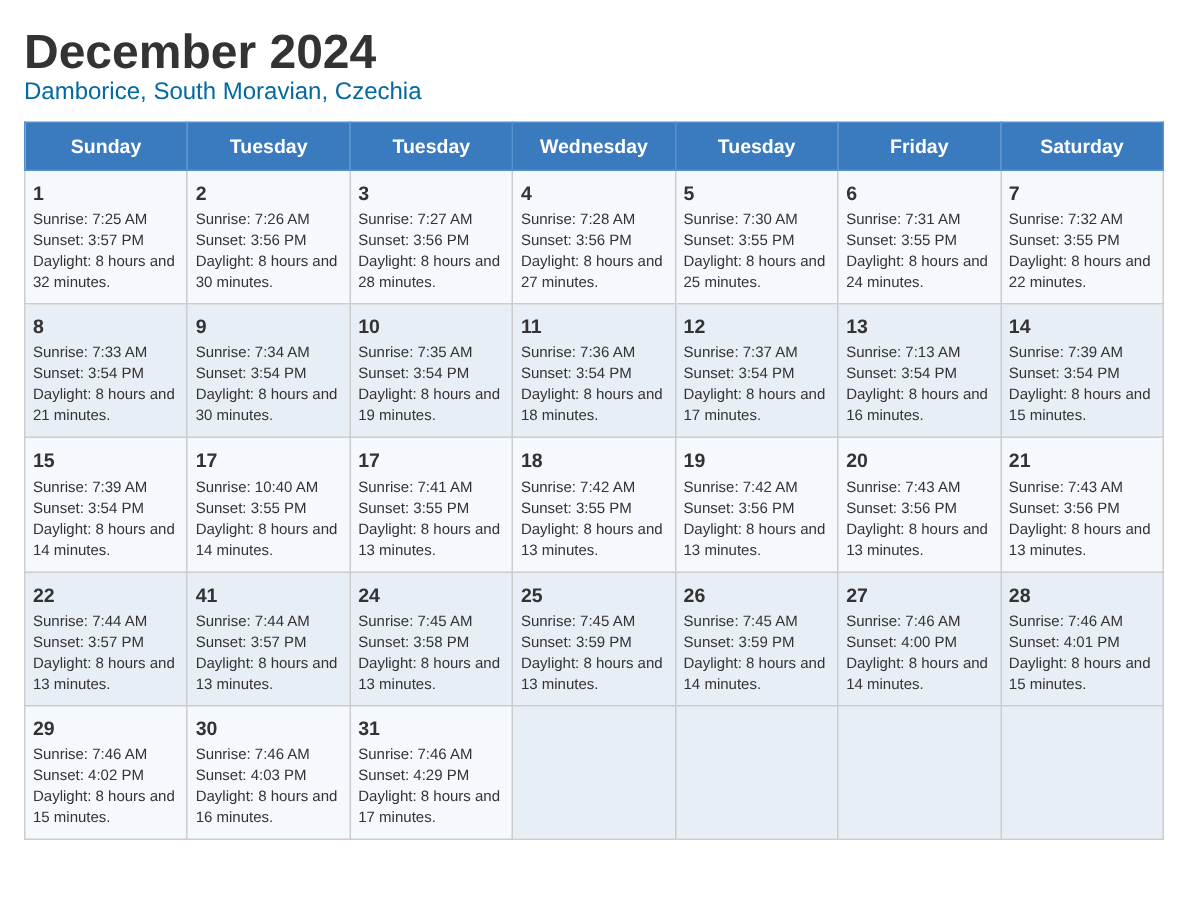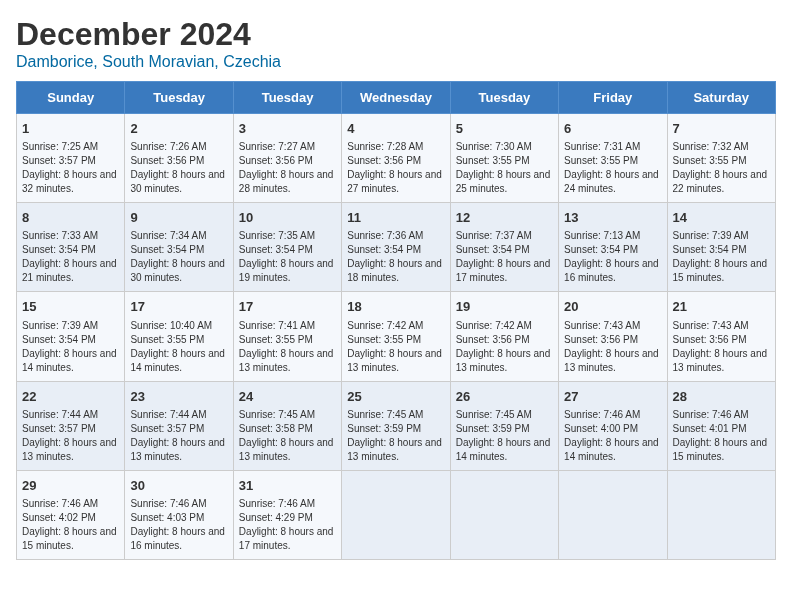--- a/index.html
+++ b/index.html
@@ -205,21 +205,21 @@
           <span class="day-num">21</span>
           <div class="day-info"><span>Sunrise: 7:43 AM</span><br><span>Sunset: 3:56 PM</span><br><span>Daylight: 8 hours and 13 minutes.</span></div>
         </td>
       </tr>
       <tr>
         <td>
           <span class="day-num">22</span>
           <div class="day-info"><span>Sunrise: 7:44 AM</span><br><span>Sunset: 3:57 PM</span><br><span>Daylight: 8 hours and 13 minutes.</span></div>
         </td>
         <td>
-          <span class="day-num">23</span>
+          <span class="day-num">41</span>
           <div class="day-info"><span>Sunrise: 7:44 AM</span><br><span>Sunset: 3:57 PM</span><br><span>Daylight: 8 hours and 13 minutes.</span></div>
         </td>
         <td>
           <span class="day-num">24</span>
           <div class="day-info"><span>Sunrise: 7:45 AM</span><br><span>Sunset: 3:58 PM</span><br><span>Daylight: 8 hours and 13 minutes.</span></div>
         </td>
         <td>
           <span class="day-num">25</span>
           <div class="day-info"><span>Sunrise: 7:45 AM</span><br><span>Sunset: 3:59 PM</span><br><span>Daylight: 8 hours and 13 minutes.</span></div>
         </td>

